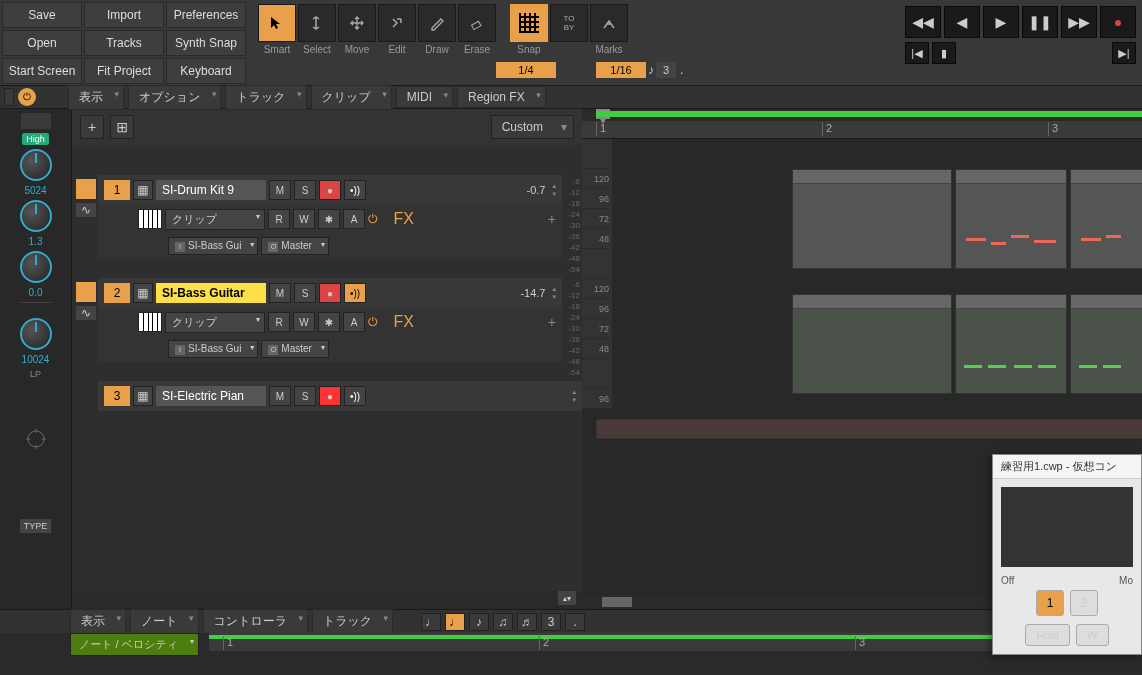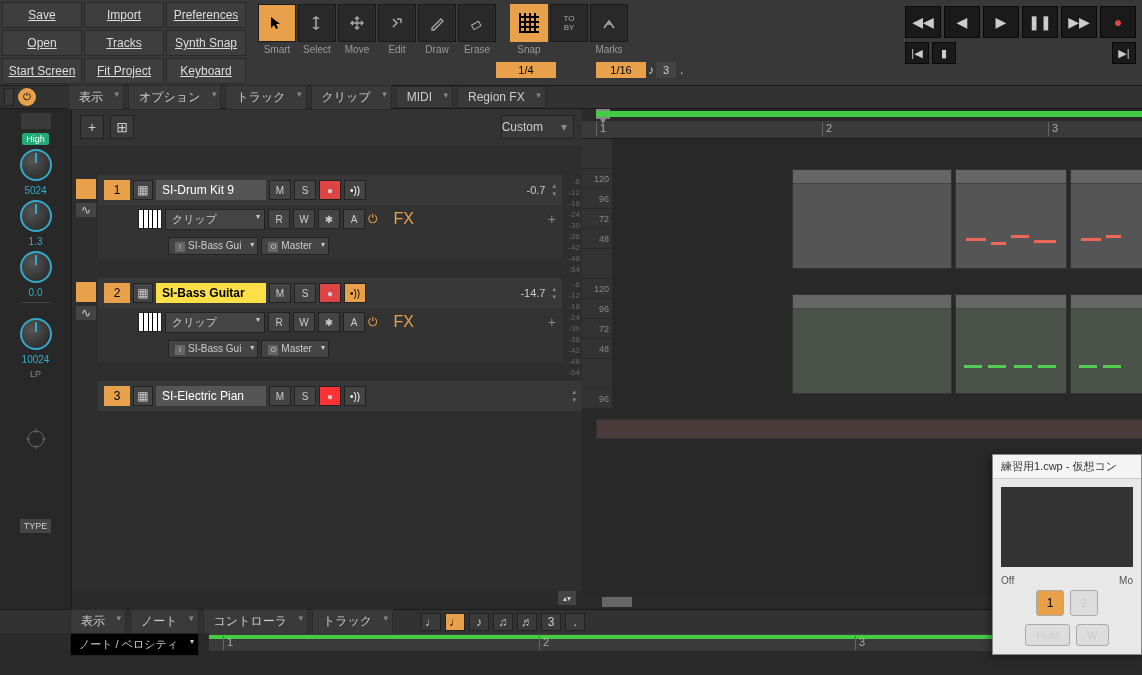--- a/index.html
+++ b/index.html
@@ -1,21 +1,21 @@
 <!DOCTYPE html>
 <html><head>
 <meta charset="utf-8">
 <style>
 * { box-sizing: border-box; margin: 0; padding: 0; font-family: Arial, sans-serif; }
 body { background: #2a2a2a; color: #ccc; font-size: 12px; width: 1142px; height: 675px; overflow: hidden; position: relative; }
 
 
 .top-toolbar { display: flex; background: #383838; height: 85px; }
 .menu-buttons { display: grid; grid-template-columns: repeat(3, 80px); grid-template-rows: repeat(3, 26px); gap: 2px; padding: 2px; }
-.menu-btn { background: #3e3e3e; color: #ddd; display: flex; align-items: center; justify-content: center; font-size: 12px; cursor: pointer; border: 1px solid #2a2a2a; text-decoration: underline; }
+.menu-btn { background: #3e3e3e; color: #ddd; display: flex; align-items: center; justify-content: center; font-size: 12px; cursor: pointer; border: 1px solid #2a2a2a; }
 
 .tool-buttons { display: flex; gap: 2px; padding: 4px 10px; align-items: flex-start; }
 .tool-col { display: flex; flex-direction: column; align-items: center; }
 .tool-btn { width: 38px; height: 38px; background: #2a2a2a; border: 1px solid #1a1a1a; display: flex; align-items: center; justify-content: center; cursor: pointer; color: #aaa; font-size: 18px; }
 .tool-btn.active { background: #e8a14a; color: #000; }
 .tool-label { font-size: 10px; color: #999; margin-top: 2px; }
 
 .snap-col { margin-left: 4px; }
 .snap-btn { width: 38px; height: 38px; background: #e8a14a; display: flex; align-items: center; justify-content: center; }
 .snap-grid { width: 20px; height: 20px; background: repeating-linear-gradient(0deg, #000, #000 2px, transparent 2px, transparent 5px), repeating-linear-gradient(90deg, #000, #000 2px, transparent 2px, transparent 5px); }
@@ -43,21 +43,21 @@
 .knob::after { content: ""; position: absolute; width: 2px; height: 10px; background: #3ac; top: 2px; left: 50%; transform: translateX(-50%); }
 .knob-label { font-size: 10px; color: #3ac; }
 .high-chip { background: #2a7; color: #fff; font-size: 9px; padding: 1px 4px; border-radius: 2px; }
 .lp-label { font-size: 9px; color: #888; }
 .type-btn { background: #444; font-size: 9px; padding: 2px 4px; margin-top: 40px; }
 
 
 .track-panel { width: 510px; background: #2e2e2e; display: flex; flex-direction: column; }
 .track-header { display: flex; align-items: center; padding: 4px 8px; gap: 6px; height: 36px; background: #333; }
 .track-header-btn { width: 24px; height: 24px; background: #3a3a3a; border: 1px solid #222; display: flex; align-items: center; justify-content: center; cursor: pointer; font-size: 14px; }
-.custom-dd { margin-left: auto; background: #3a3a3a; padding: 4px 30px 4px 0; position: relative; cursor: pointer; border: 1px solid #222; }
+.custom-dd { margin-left: auto; background: #3a3a3a; padding: 4px 30px 4px 10px; position: relative; cursor: pointer; border: 1px solid #222; }
 .custom-dd::after { content: "▾"; position: absolute; right: 6px; color: #888; }
 
 .tracks-list { flex: 1; overflow-y: auto; padding-top: 30px; }
 .track { margin-bottom: 2px; }
 .track-row1 { display: flex; align-items: center; gap: 3px; padding: 3px 6px; background: #383838; height: 30px; }
 .track-num { width: 26px; height: 20px; background: #e8a14a; color: #000; display: flex; align-items: center; justify-content: center; font-size: 12px; }
 .track-type-icon { width: 20px; height: 20px; background: #444; border: 1px solid #222; display: flex; align-items: center; justify-content: center; }
 .track-name { flex: 0 0 110px; background: #555; color: #fff; padding: 3px 6px; font-size: 12px; overflow: hidden; white-space: nowrap; }
 .track-name.highlight { background: #fde047; color: #000; font-weight: bold; }
 .track-sq-btn { width: 22px; height: 20px; background: #444; border: 1px solid #222; display: flex; align-items: center; justify-content: center; font-size: 10px; cursor: pointer; }
@@ -106,21 +106,21 @@
 
 .scroll-area { height: 14px; background: #2a2a2a; display: flex; align-items: center; }
 .scroll-thumb { width: 30px; height: 10px; background: #666; margin-left: 20px; }
 
 
 .bottom-toolbar { display: flex; background: #323232; height: 24px; align-items: center; padding-left: 70px; gap: 4px; border-top: 1px solid #1a1a1a; }
 .note-btn { width: 20px; height: 18px; background: #3a3a3a; border: 1px solid #222; display: flex; align-items: center; justify-content: center; font-size: 12px; cursor: pointer; }
 .note-btn.active { background: #e8a14a; color: #000; }
 
 .velocity-row { display: flex; background: #2a2a2a; height: 40px; align-items: flex-start; padding-left: 70px; }
-.velocity-dd { background: #000000; padding: 3px 20px 3px 8px; font-size: 11px; position: relative; border: 1px solid #222; }
+.velocity-dd { background: #4d7c0f; padding: 3px 20px 3px 8px; font-size: 11px; position: relative; border: 1px solid #222; }
 .velocity-dd::after { content: "▾"; position: absolute; right: 4px; font-size: 8px; }
 .velocity-ruler { flex: 1; height: 18px; background: #3a3a3a; position: relative; margin-left: 10px; }
 .velocity-loop { position: absolute; top: 2px; left: 0; right: 0; height: 4px; background: #4c4; }
 
 
 .floating-window { position: absolute; right: 0; bottom: 20px; width: 150px; background: #e8e8e8; border: 1px solid #888; box-shadow: -2px 2px 8px rgba(0,0,0,0.4); }
 .fw-title { background: #f4f4f4; padding: 4px 8px; font-size: 11px; color: #333; border-bottom: 1px solid #ccc; }
 .fw-body { padding: 8px; }
 .fw-preview { height: 80px; background: #333; margin-bottom: 8px; }
 .fw-controls { display: flex; gap: 6px; align-items: center; justify-content: center; }

